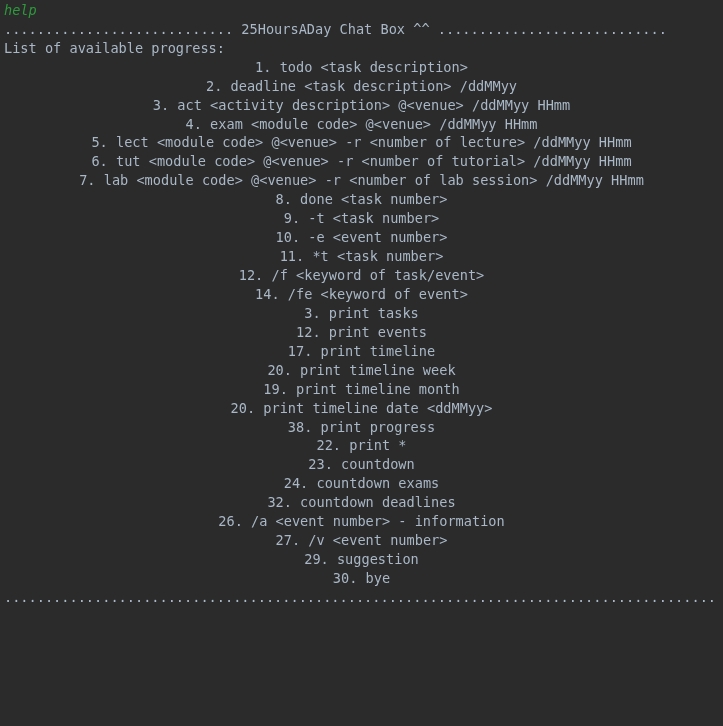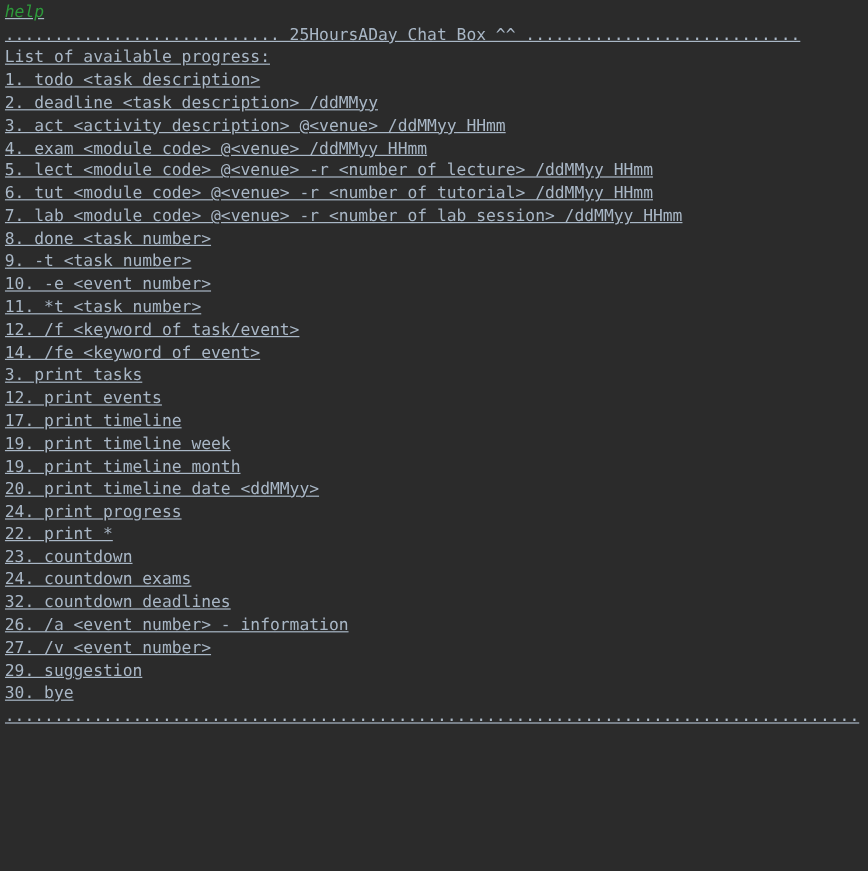--- a/index.html
+++ b/index.html
@@ -44,37 +44,37 @@
   }
   .line.echo {
     color: #2d9a3b;
     font-style: italic;
   }
   .line.heading {
     color: #a9b7c6;
   }
   .line.cmd {
     color: #a9b7c6;
+    text-align: center;
   }
   .caret {
     display: inline-block;
     width: 1px;
     height: 15px;
     background: #bbbbbb;
     vertical-align: -3px;
     margin-left: 0px;
   }
   .spacer-fill {
     flex: 1 1 auto;
   }
   .stack {
     display: flex;
     flex-direction: column;
     height: 606px;
-    text-decoration: underline;
   }
   .line.sep-bottom {
     color: #a9b7c6;
     height: 21px;
   }
 </style>
 </head>
 <body>
 
 <div class="console">
@@ -97,24 +97,24 @@
     <div class="line cmd">7. lab &lt;module code&gt; @&lt;venue&gt; -r &lt;number of lab session&gt; /ddMMyy HHmm</div>
     <div class="line cmd">8. done &lt;task number&gt;</div>
     <div class="line cmd">9. -t &lt;task number&gt;</div>
     <div class="line cmd">10. -e &lt;event number&gt;</div>
     <div class="line cmd">11. *t &lt;task number&gt;</div>
     <div class="line cmd">12. /f &lt;keyword of task/event&gt;</div>
     <div class="line cmd">14. /fe &lt;keyword of event&gt;</div>
     <div class="line cmd">3. print tasks</div>
     <div class="line cmd">12. print events</div>
     <div class="line cmd">17. print timeline</div>
-    <div class="line cmd">19. print timeline week</div>
+    <div class="line cmd">20. print timeline week</div>
     <div class="line cmd">19. print timeline month</div>
     <div class="line cmd">20. print timeline date &lt;ddMMyy&gt;</div>
-    <div class="line cmd">24. print progress</div>
+    <div class="line cmd">38. print progress</div>
     <div class="line cmd">22. print *</div>
     <div class="line cmd">23. countdown</div>
     <div class="line cmd">24. countdown exams</div>
     <div class="line cmd">32. countdown deadlines</div>
     <div class="line cmd">26. /a &lt;event number&gt; - information</div>
     <div class="line cmd">27. /v &lt;event number&gt;</div>
     <div class="line cmd">29. suggestion</div>
     <div class="line cmd">30. bye</div>
 
     <div class="spacer-fill"></div>

